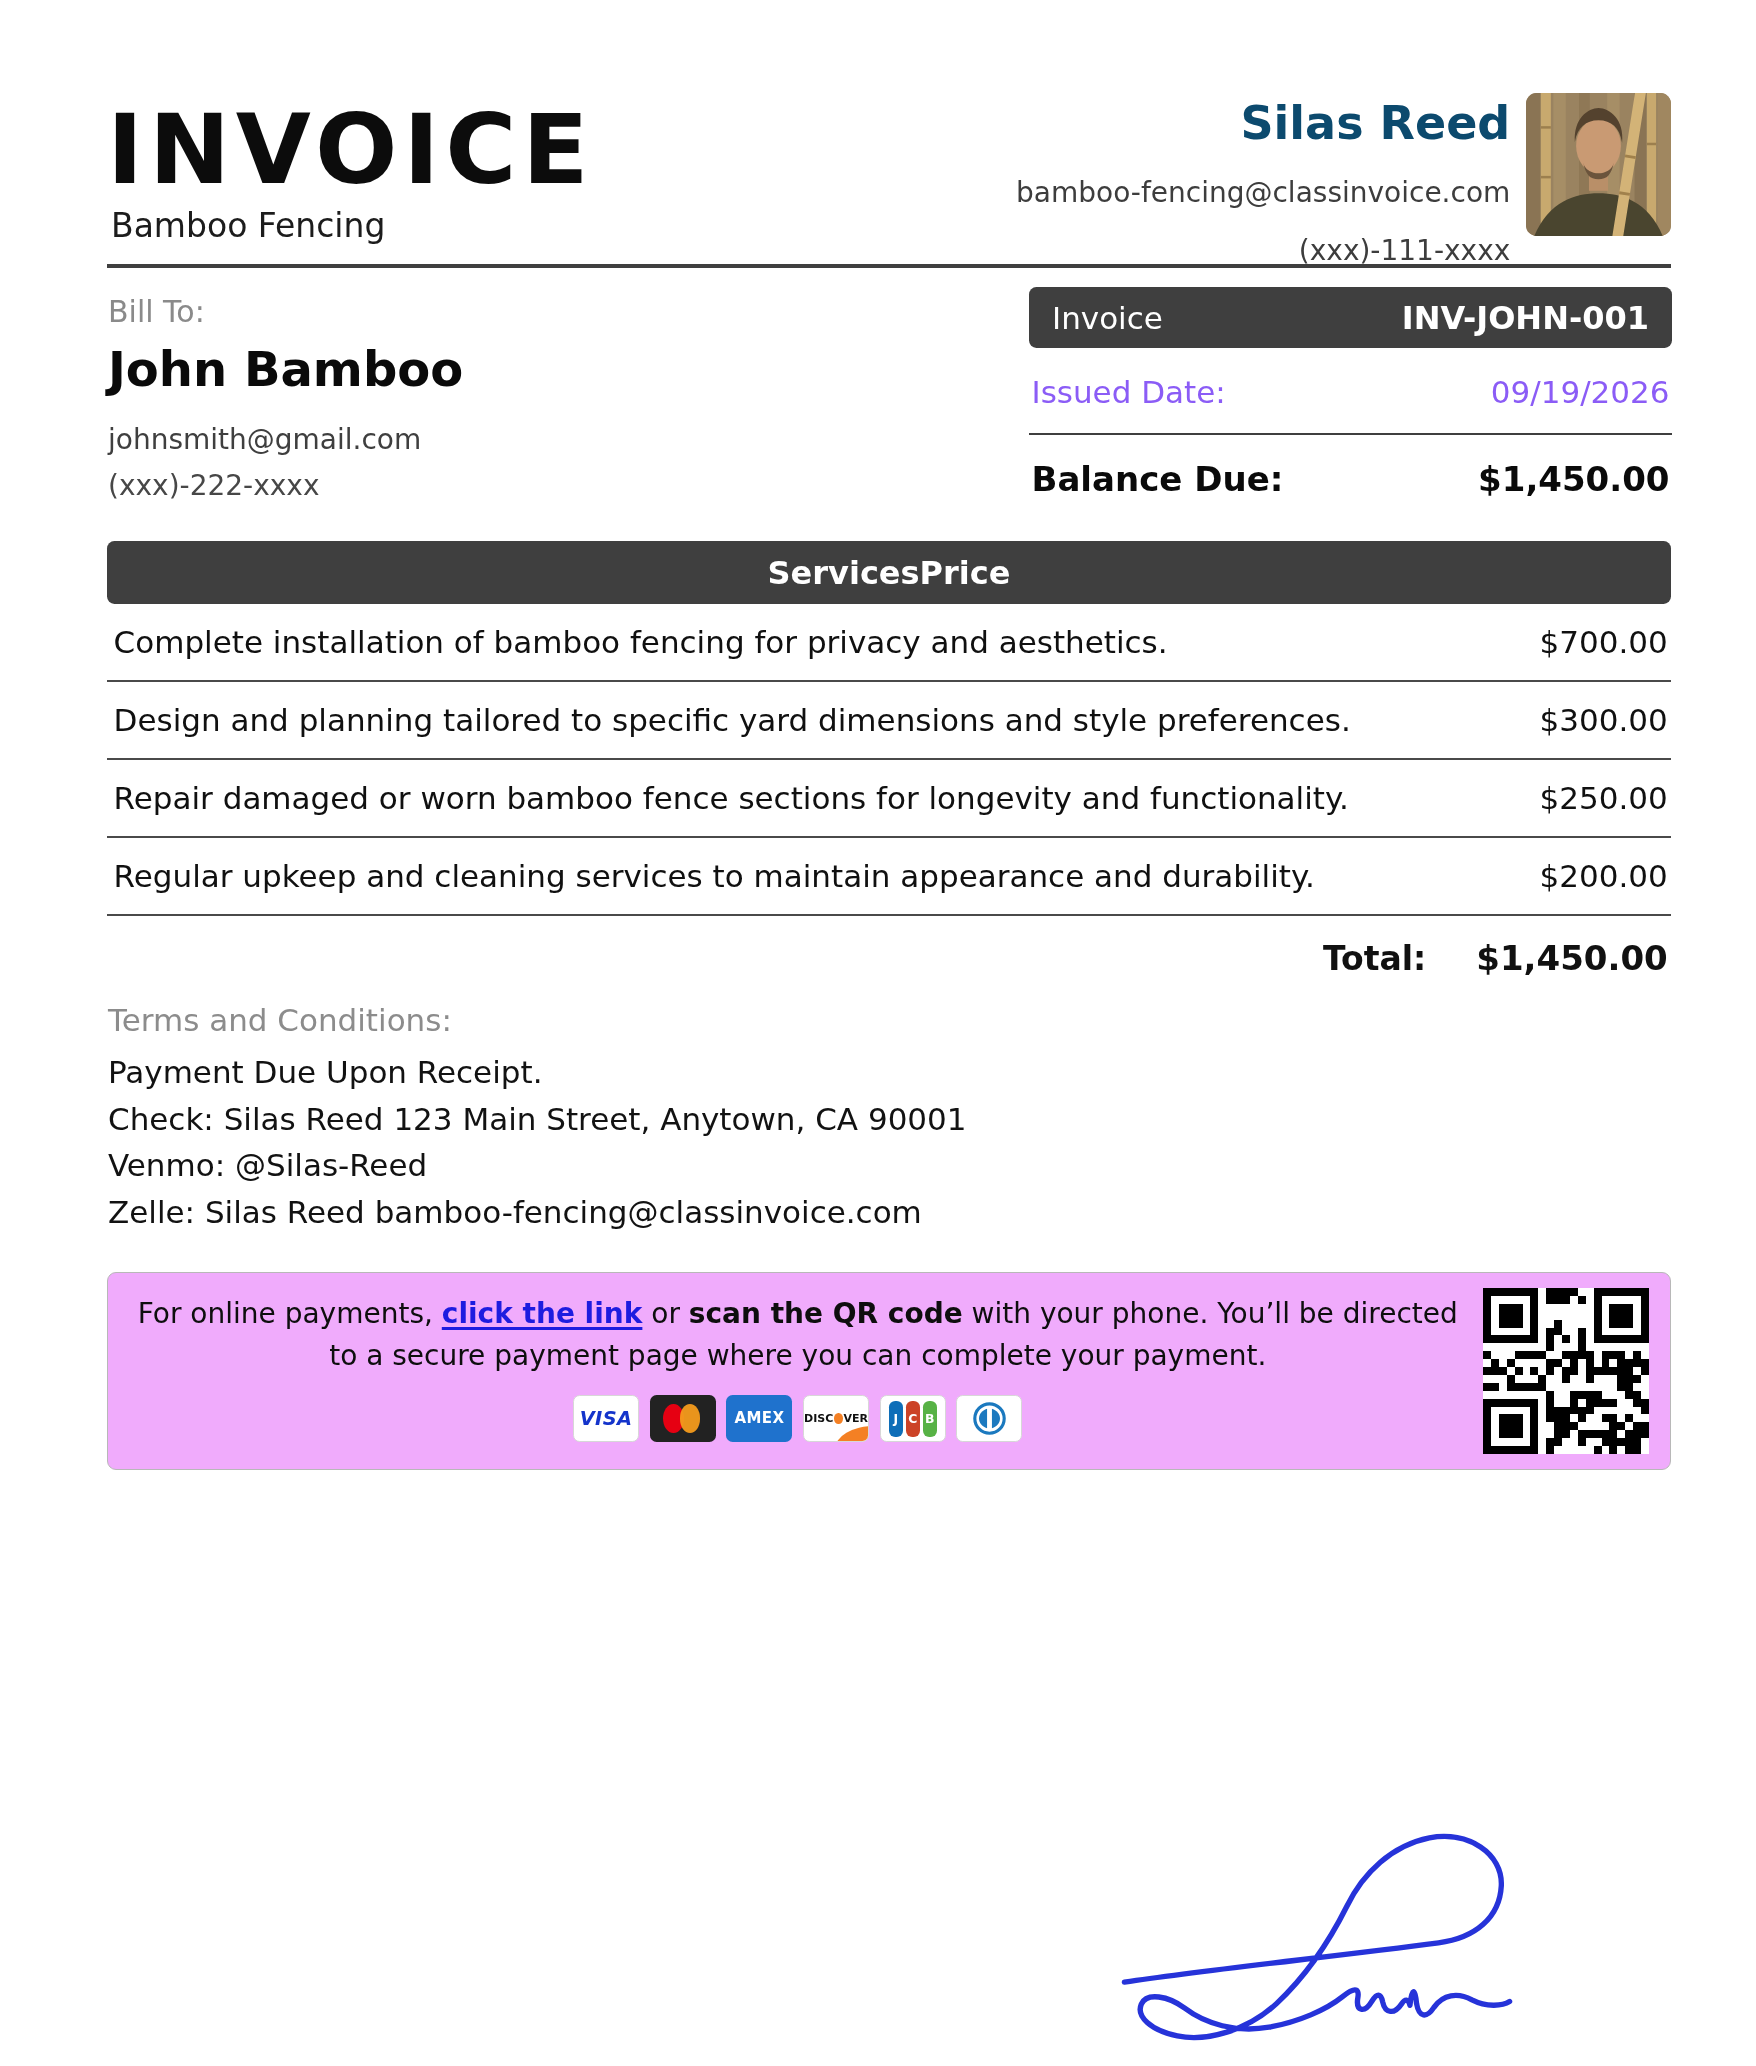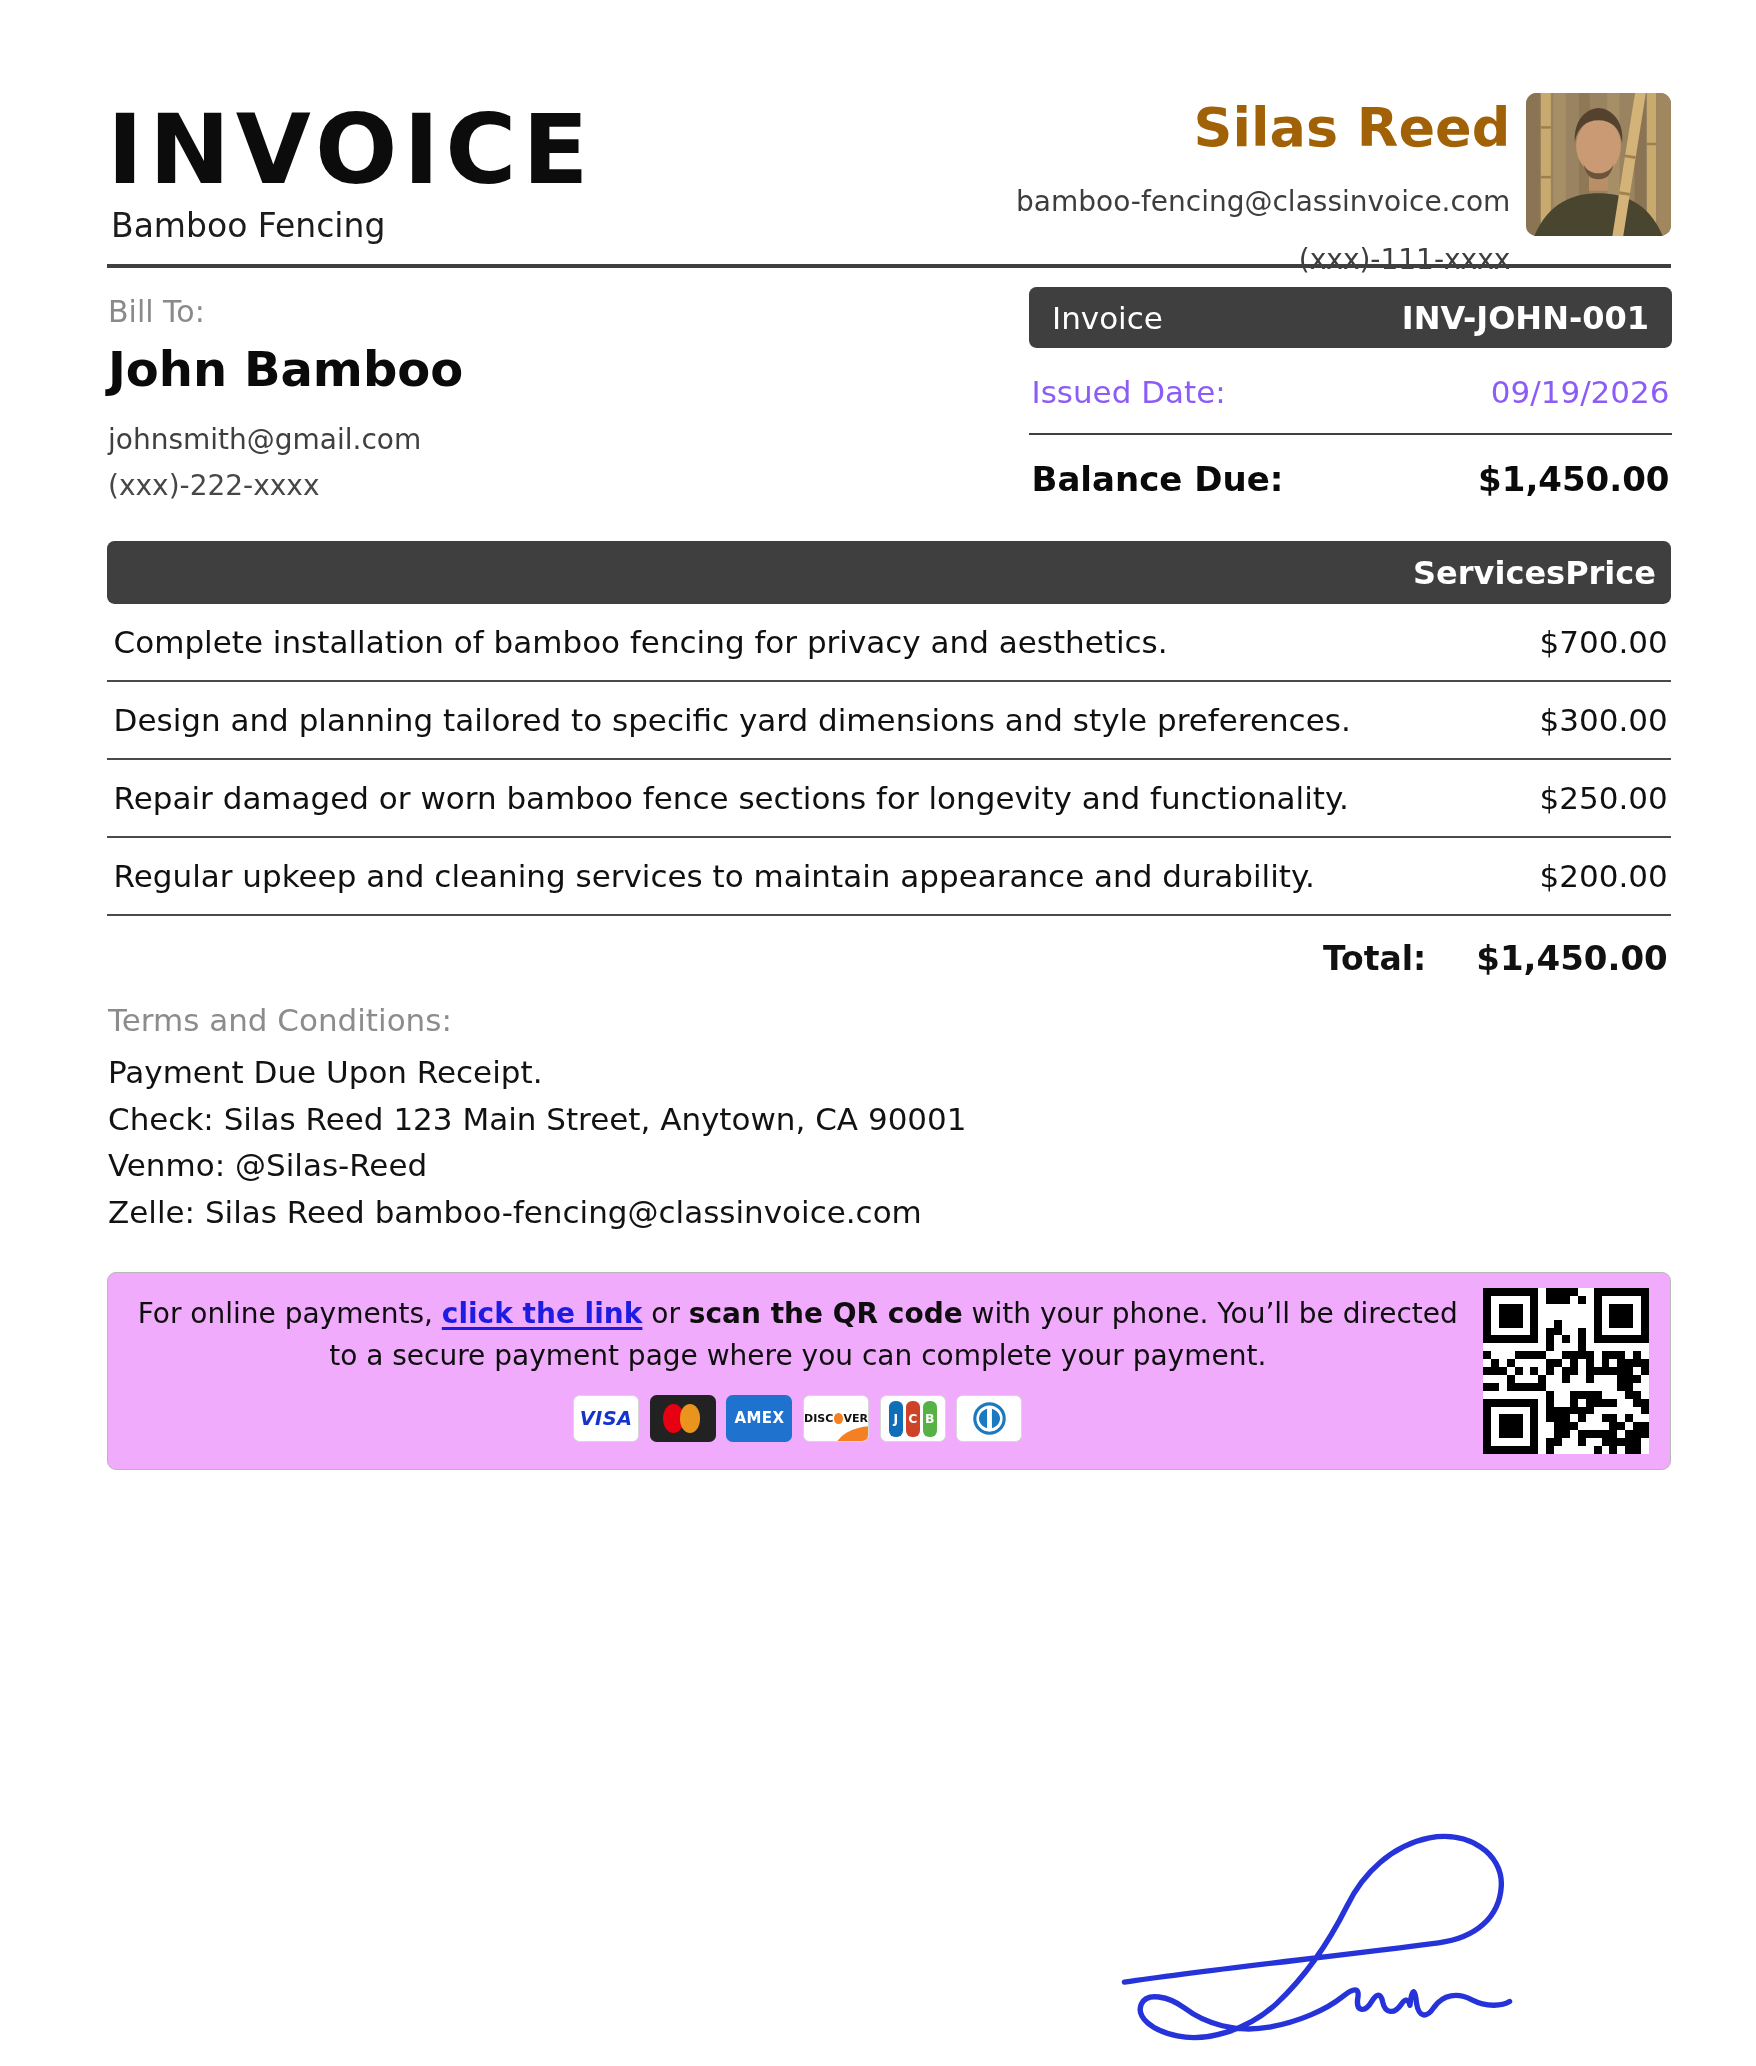--- a/index.html
+++ b/index.html
@@ -7,21 +7,21 @@
   body { font-family:"DejaVu Sans", sans-serif; color:#111; }
   .page { position:relative; width:1756px; height:2273px; background:#fff; overflow:hidden; }
 
   
   .title { position:absolute; left:107px; top:93px; font-size:97px; font-weight:800;
            letter-spacing:5.8px; color:#0c0c0c; }
   .subtitle { position:absolute; left:111px; top:206px; font-size:33px; color:#1c1c1c; }
 
   .owner-block { position:absolute; top:93px; right:85px; display:flex; align-items:flex-start; }
   .owner-text { display:flex; flex-direction:column; align-items:flex-end; margin-right:15.7px; padding-top:3.3px; }
-  .owner-name { font-size:54px; font-weight:800; color:#a16207; }
+  .owner-name { font-size:46px; font-weight:800; color:#0c4a6e; }
   .owner-email { font-size:28px; color:#3d3d3d; margin-top:26px; }
   .owner-phone { font-size:28px; color:#3d3d3d; margin-top:25px; }
   .owner-photo { width:145px; height:143px; border-radius:10.7px; overflow:hidden; flex:0 0 auto; }
   .owner-photo svg { display:block; width:100%; height:100%; }
 
   .sep1 { position:absolute; left:107px; right:85px; top:264px; height:3.7px; background:#3f3f3f; }
 
   
   .billto { position:absolute; left:108px; top:294px; }
   .billto-label { font-size:30px; color:#8a8a8a; }
@@ -35,22 +35,22 @@
                   align-items:center; justify-content:space-between; padding:0 23px; }
   .infobox-head .lbl { color:#fff; font-size:31px; }
   .infobox-head .num { color:#fff; font-size:32px; font-weight:800; }
   .inforow { display:flex; justify-content:space-between; align-items:baseline; padding:0 2.5px; }
   .inforow.issued { margin-top:26px; font-size:31px; color:#8b5cf6; }
   .infobox-divider { height:2.1px; background:#3f3f3f; margin-top:23px; }
   .inforow.balance { margin-top:24px; font-size:34px; font-weight:800; color:#0a0a0a; }
 
   
   .svcbar { position:absolute; left:107px; right:85px; top:541px; height:63px; background:#3f3f3f;
-            border-radius:7.4px; display:flex; align-items:center; justify-content:flex-end;
-            padding:0 15px; }
+            border-radius:7.4px; display:flex; align-items:center; justify-content:center;
+            padding:0 25px; }
   .svcbar span { color:#fff; font-size:32px; font-weight:800; }
   .svcrows { position:absolute; left:107px; right:85px; top:604px; }
   .svcrow { display:flex; justify-content:space-between; align-items:center;
             padding:20px 3.3px 20px 6.6px; border-bottom:2.5px solid #4a4a4a; }
   .svcrow .desc { font-size:31px; color:#101010; }
   .svcrow .price { font-size:31px; color:#101010; }
   .totalrow { display:flex; justify-content:flex-end; align-items:baseline; gap:50px;
               padding:21.5px 3.3px 0 0; }
   .totalrow .tlabel { font-size:33px; font-weight:800; }
   .totalrow .tvalue { font-size:34px; font-weight:800; }

